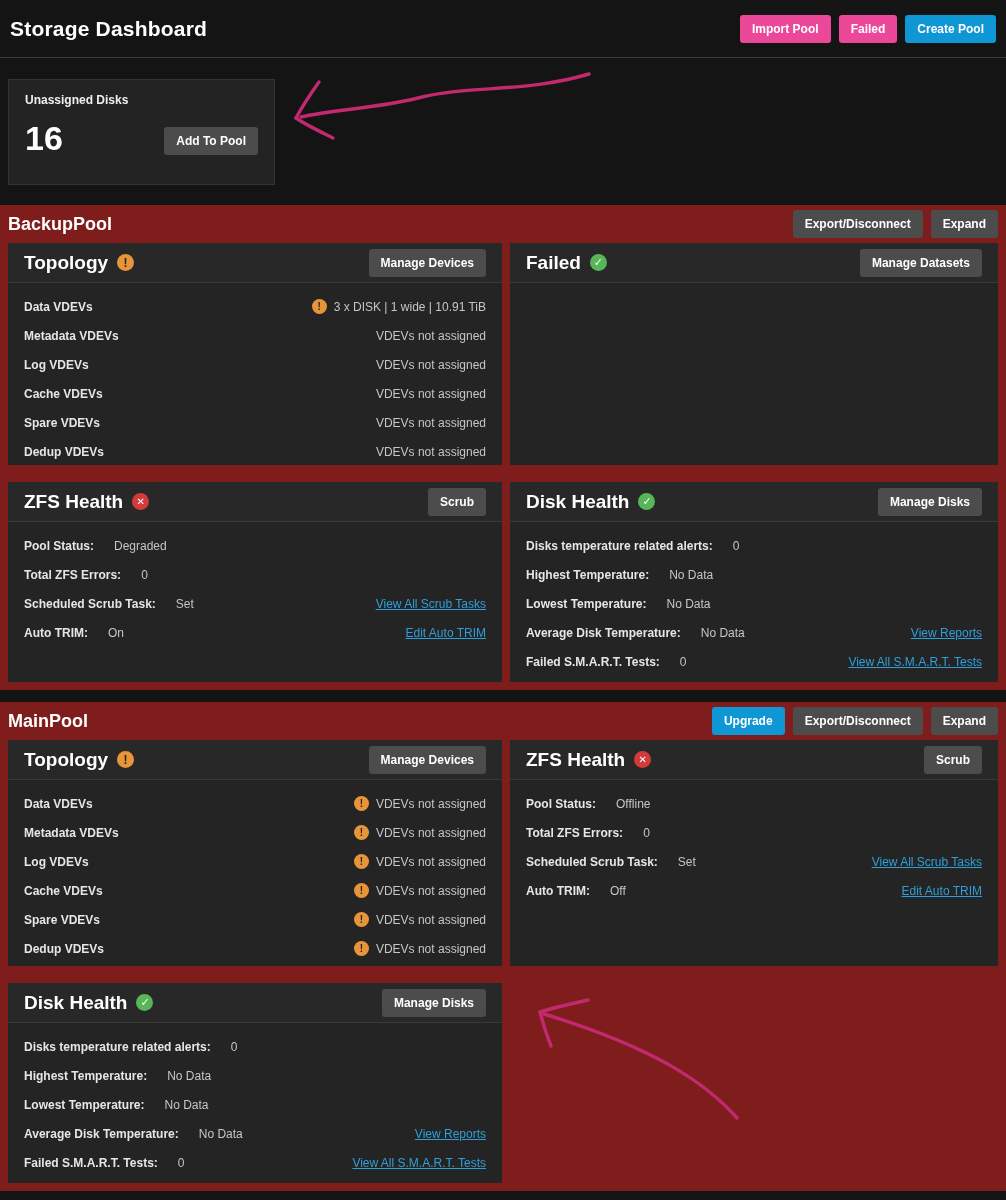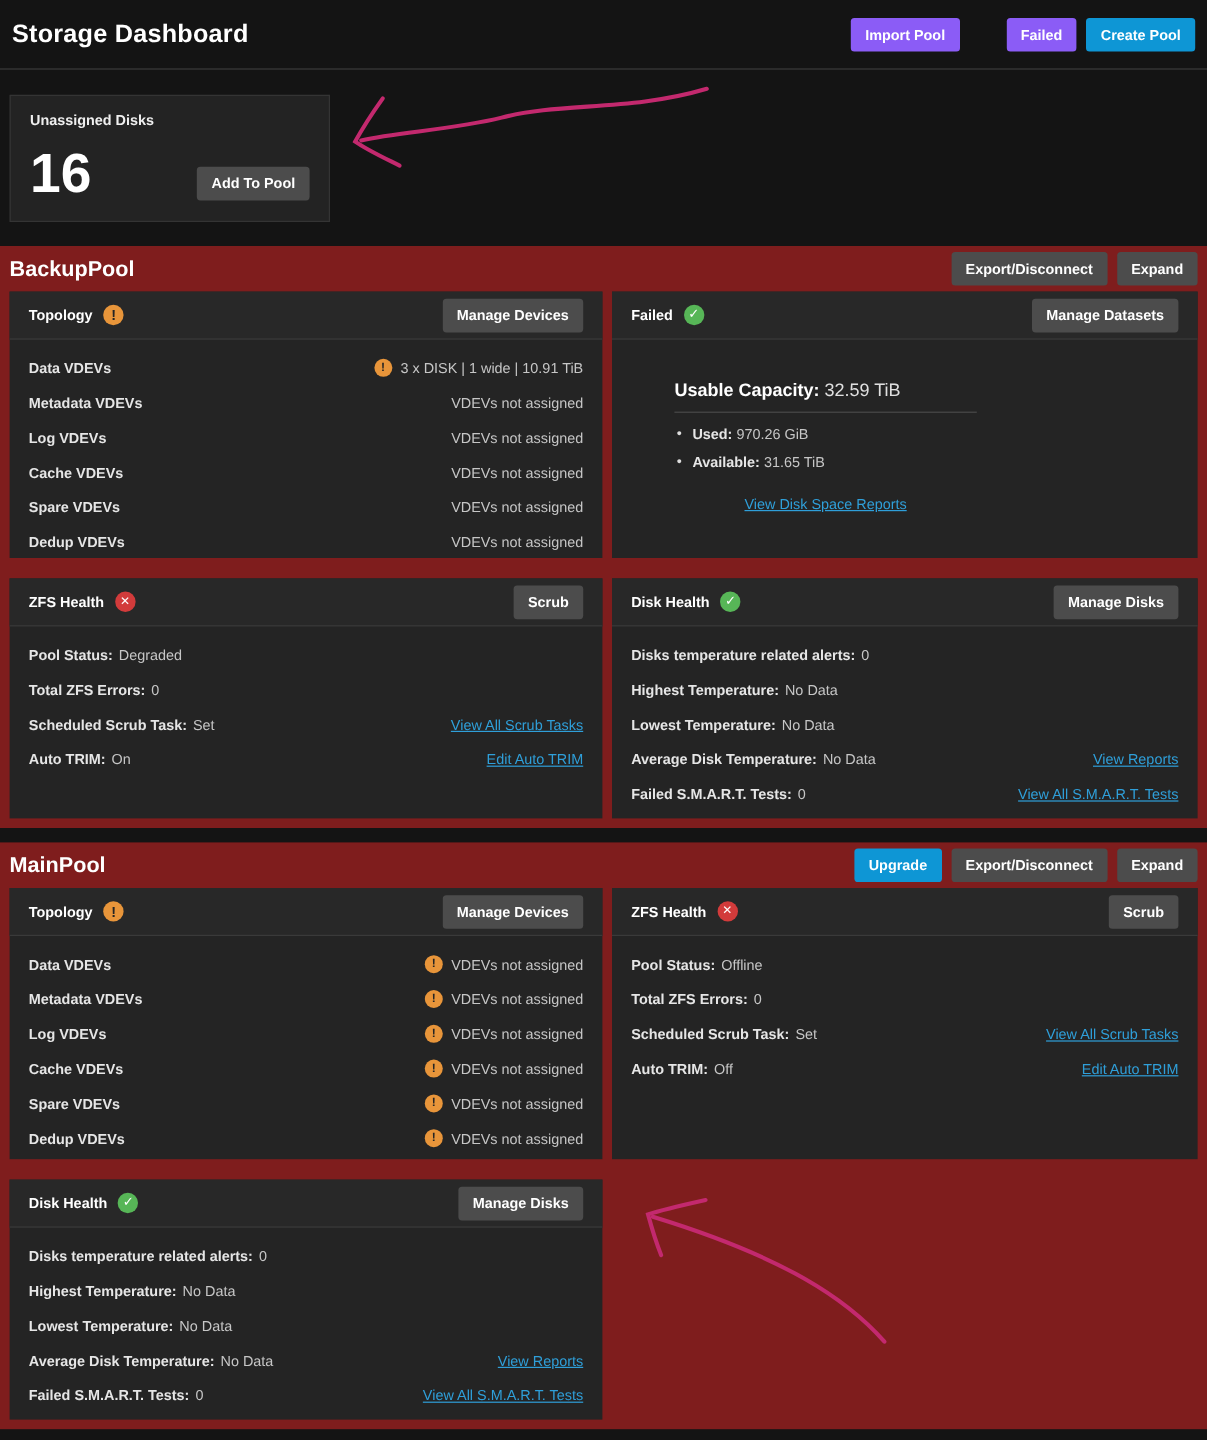--- a/index.html
+++ b/index.html
@@ -17,54 +17,54 @@
     background:#141414;color:#fff;
     font-family:"Liberation Sans","DejaVu Sans",sans-serif;
   }
   
   .topbar{display:flex;justify-content:space-between;align-items:center;height:58px;
     padding:0 10px;border-bottom:1px solid #3d3d3d;}
   .topbar h1{font-size:21px;font-weight:bold;margin:0;letter-spacing:.2px;}
   .btn-row{display:flex;gap:8px;align-items:center;}
   .btn{border:none;color:#fff;font-weight:bold;font-size:12px;line-height:1;
     padding:8px 12px;border-radius:3px;cursor:pointer;font-family:inherit;white-space:nowrap;}
-  .btn-dark{background:#8b5cf6;margin-left:31px;}
+  .btn-dark{background:#ec4899;}
   .btn-mid{background:#4c4c4c;}
   .btn-blue{background:var(--accent-blue);}
   
   .unassigned{width:267px;height:106px;margin:21px 0 0 8px;background:#232323;
     border:1px solid #343434;padding:13px 16px 14px;}
   .unassigned .u-title{font-size:12px;font-weight:bold;color:#efefef;}
   .unassigned .u-row{display:flex;justify-content:space-between;align-items:flex-end;margin-top:14px;}
-  .u-count{font-size:46px;font-weight:bold;line-height:1;}
+  .u-count{font-size:34px;font-weight:bold;line-height:1;}
   
   .pool{margin:20px 0 0;background:#7f1d1d;padding-bottom:8px;}
   .pool + .pool{margin-top:12px;}
   .pool-head{display:flex;justify-content:space-between;align-items:center;height:38px;padding:0 8px;}
   .pool-head h2{font-size:18px;font-weight:bold;margin:0;}
   .grid{display:grid;grid-template-columns:494px 1fr;gap:8px;padding:0 8px;}
   .grid.gap-below{margin-bottom:17px;}
   .card{background:#242424;display:flex;flex-direction:column;}
   .h222{height:222px;} .h226{height:226px;} .h200{height:200px;}
   .card-head{flex:none;display:flex;justify-content:space-between;align-items:center;height:40px;
     padding:0 16px;background:#282828;border-bottom:1px solid #3a3a3a;}
   .ct-wrap{display:flex;align-items:center;gap:9px;}
-  .card-title{font-size:12px;font-weight:bold;}
+  .card-title{font-size:19px;font-weight:bold;}
   .cicon{width:17px;height:17px;border-radius:50%;display:inline-flex;align-items:center;
     justify-content:center;font-size:12px;font-weight:bold;line-height:1;}
   .cicon.warn{background:var(--warning-orange);color:#242424;}
   .cicon.ok{background:var(--success-green);color:#fff;font-size:11px;}
   .cicon.err{background:var(--error-red);color:#fff;font-size:10px;}
   .wicon-sm{width:15px;height:15px;border-radius:50%;background:var(--warning-orange);color:#242424;
     font-size:10px;font-weight:bold;display:inline-flex;align-items:center;justify-content:center;flex:none;}
   .card-body{flex:1;padding:9px 16px 8px;}
   .trow,.hrow{display:flex;justify-content:space-between;align-items:center;height:29px;font-size:12px;}
   .tlabel,.hlabel{font-weight:bold;color:#e6e6e6;}
   .tval{color:#c6c6c6;display:flex;align-items:center;gap:7px;}
-  .hval{color:#c6c6c6;margin-left:5px;}
+  .hval{color:#c6c6c6;margin-left:20px;}
   .hleft{display:flex;align-items:center;}
   a.link{color:var(--link-blue);text-decoration:underline;font-size:12px;cursor:pointer;}
   
   .usage-body{flex:1;display:flex;align-items:center;padding:6px 28px 10px 52px;gap:48px;}
   .gauge{position:relative;width:124px;height:124px;flex:none;}
   .gauge svg{width:124px;height:124px;display:block;}
   .gauge-text{position:absolute;inset:0;display:flex;align-items:center;justify-content:center;
     font-size:23px;font-weight:bold;color:#efefef;}
   .usage-info{width:252px;font-size:12px;}
   .cap-line{font-size:15px;white-space:nowrap;padding-bottom:9px;border-bottom:1px solid #4a4a4a;}
@@ -160,31 +160,20 @@
 
     <div class="card h222">
       <div class="card-head">
         <div class="ct-wrap">
           <span class="card-title">Failed</span>
           <span class="cicon ok">✓</span>
         </div>
         <button class="btn btn-mid">Manage Datasets</button>
       </div>
       <div class="usage-body">
-        <div class="usage-info">
-          <div class="cap-line">
-            <span class="cap-label">Usable Capacity:</span>
-            <span class="cap-val">32.59 TiB</span>
-          </div>
-          <ul class="u-list">
-            <li><span class="hlabel">Used:</span> <span>970.26 GiB</span></li>
-            <li><span class="hlabel">Available:</span> <span>31.65 TiB</span></li>
-          </ul>
-          <div class="usage-link-wrap"><a class="link">View Disk Space Reports</a></div>
-        </div>
       </div>
     </div>
   </div>
 
   <div class="grid">
 
     <div class="card h200">
       <div class="card-head">
         <div class="ct-wrap">
           <span class="card-title">ZFS Health</span>

